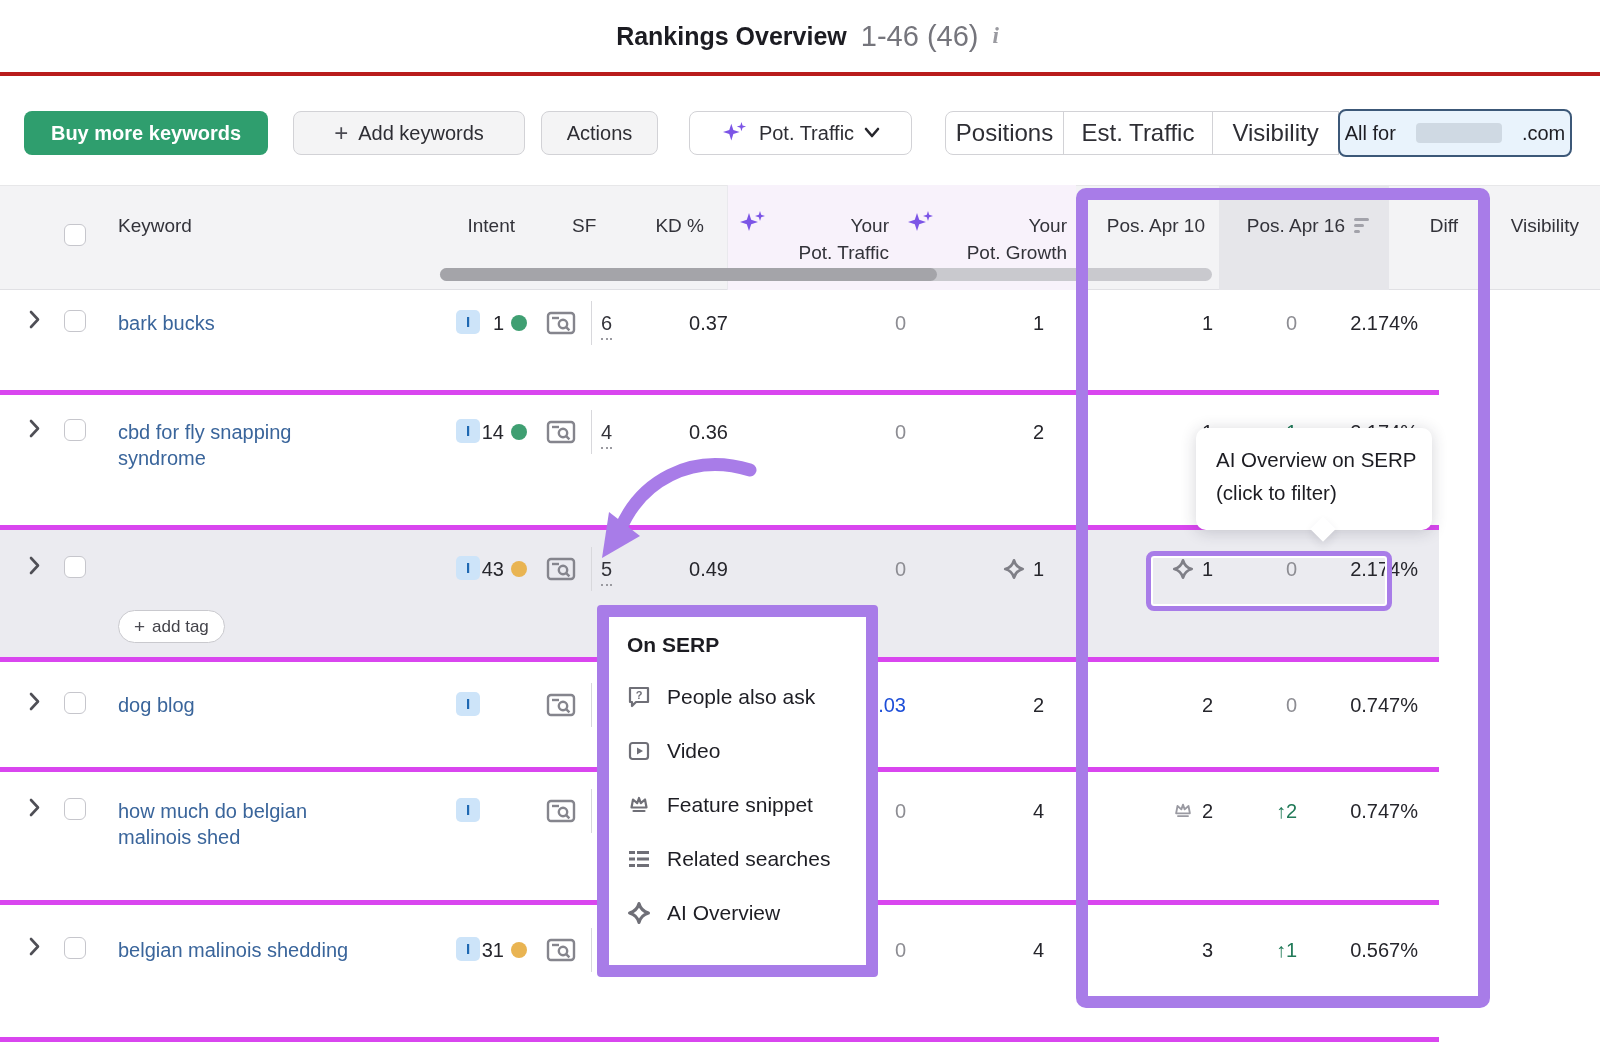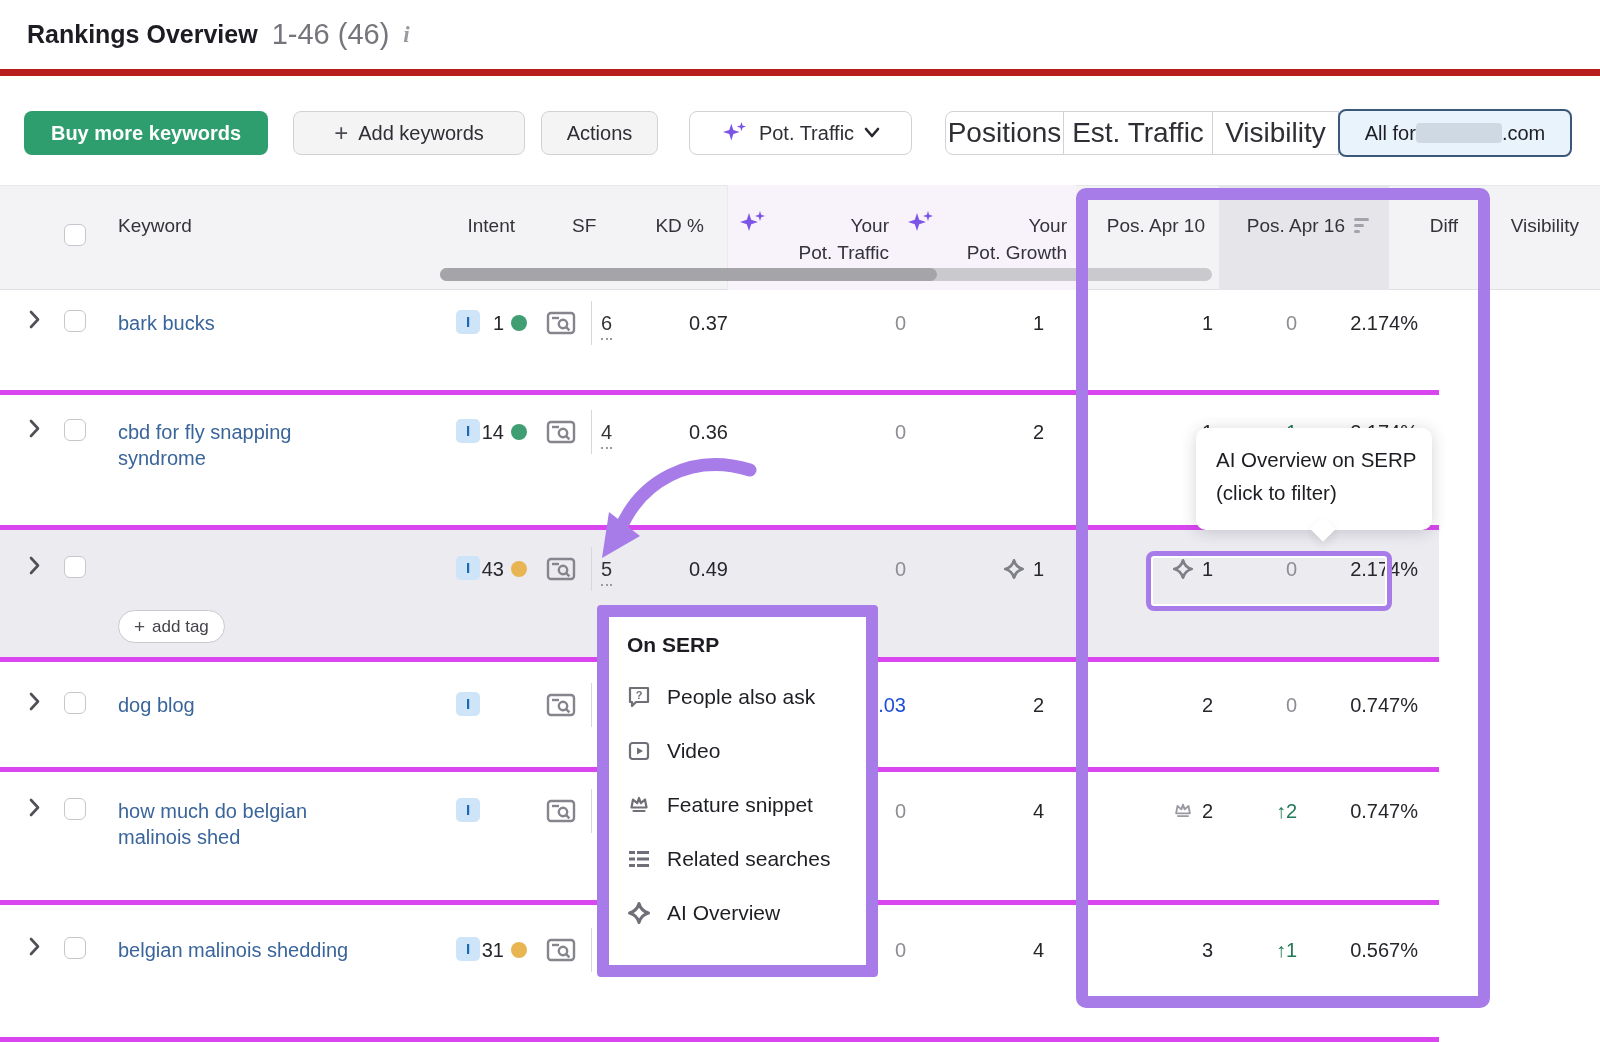--- a/index.html
+++ b/index.html
@@ -4,42 +4,42 @@
 <style>
   * { box-sizing: border-box; margin: 0; padding: 0; }
   html,body { width:1600px; height:1042px; }
   body {
     position: relative;
     font-family: "Liberation Sans", sans-serif;
     background:#fff; color:#26262c; overflow:hidden;
   }
   
   .titlebar { position:absolute; left:0; top:0; width:1600px; height:76px;
-    border-bottom:7px solid #b91c1c; display:flex; align-items:center; padding-left:27px; gap:14px; background:#fff;}
+    border-bottom:4px solid #b91c1c; display:flex; align-items:center; padding-left:15px; gap:14px; background:#fff;justify-content:center;}
   .title { font-size:25px; font-weight:bold; color:#1c1c22; }
   .range { font-size:29px; color:#75757c; }
   .info-i { font-family:"Liberation Serif", serif; font-style:italic; font-weight:bold;
     color:#9a9aa0; font-size:23px; }
   
   .btn { position:absolute; top:111px; height:44px; border-radius:8px; display:flex;
     align-items:center; justify-content:center; font-size:20px; cursor:pointer; }
   .btn-buy { left:24px; width:244px; background:#2f9e6e; color:#fff; font-weight:600; }
   .btn-gray { background:#f4f4f5; border:1px solid #d2d2d6; color:#2e2e34; gap:10px; }
   .btn-add { left:293px; width:232px; }
   .btn-actions { left:541px; width:117px; }
   .btn-metric { left:689px; width:223px; background:#fff; border:1px solid #d2d2d6; gap:10px; color:#2e2e34;}
   .plus { font-size:24px; color:#4a4a52; line-height:20px; }
   .seg { position:absolute; top:111px; height:44px; background:#fff; border:1px solid #d2d2d6;
-    display:flex; align-items:center; justify-content:center; font-size:28px; color:#2e2e34; cursor:pointer;}
+    display:flex; align-items:center; justify-content:center; font-size:24px; color:#2e2e34; cursor:pointer;}
   .seg1 { left:945px; width:119px; border-radius:8px 0 0 8px; }
   .seg2 { left:1063px; width:150px; }
   .seg3 { left:1212px; width:127px; }
   .seg-sel { position:absolute; left:1338px; top:109px; width:234px; height:48px;
     background:#e9f3fc; border:2px solid #3c5878; border-radius:8px; display:flex;
-    align-items:center; justify-content:center; font-size:20px; color:#1e1e24; gap:0; cursor:pointer;}
+    align-items:center; justify-content:center; font-size:20px; color:#1e1e24; gap:20px; cursor:pointer;}
   .redact { display:inline-block; width:86px; height:20px; border-radius:4px;
     background:rgba(150,158,170,.30); }
   
   .thead { position:absolute; left:0; top:185px; width:1600px; height:105px;
     background:#f3f3f5; border-top:1px solid #e7e7e9; border-bottom:1px solid #e0e0e4; }
   .thead-pink { position:absolute; left:727px; top:185px; width:349px; height:105px; background:#f8f2fb; }
   .thead-gray { position:absolute; left:1219px; top:185px; width:170px; height:105px; background:#e6e6ea; }
   .hcell { position:absolute; top:212px; font-size:19px; color:#33333a; line-height:27px; white-space:nowrap; z-index:2;}
   .hright { text-align:right; }
   .vline { position:absolute; left:727px; top:185px; width:1px; height:857px; background:#e9e9ed; }

